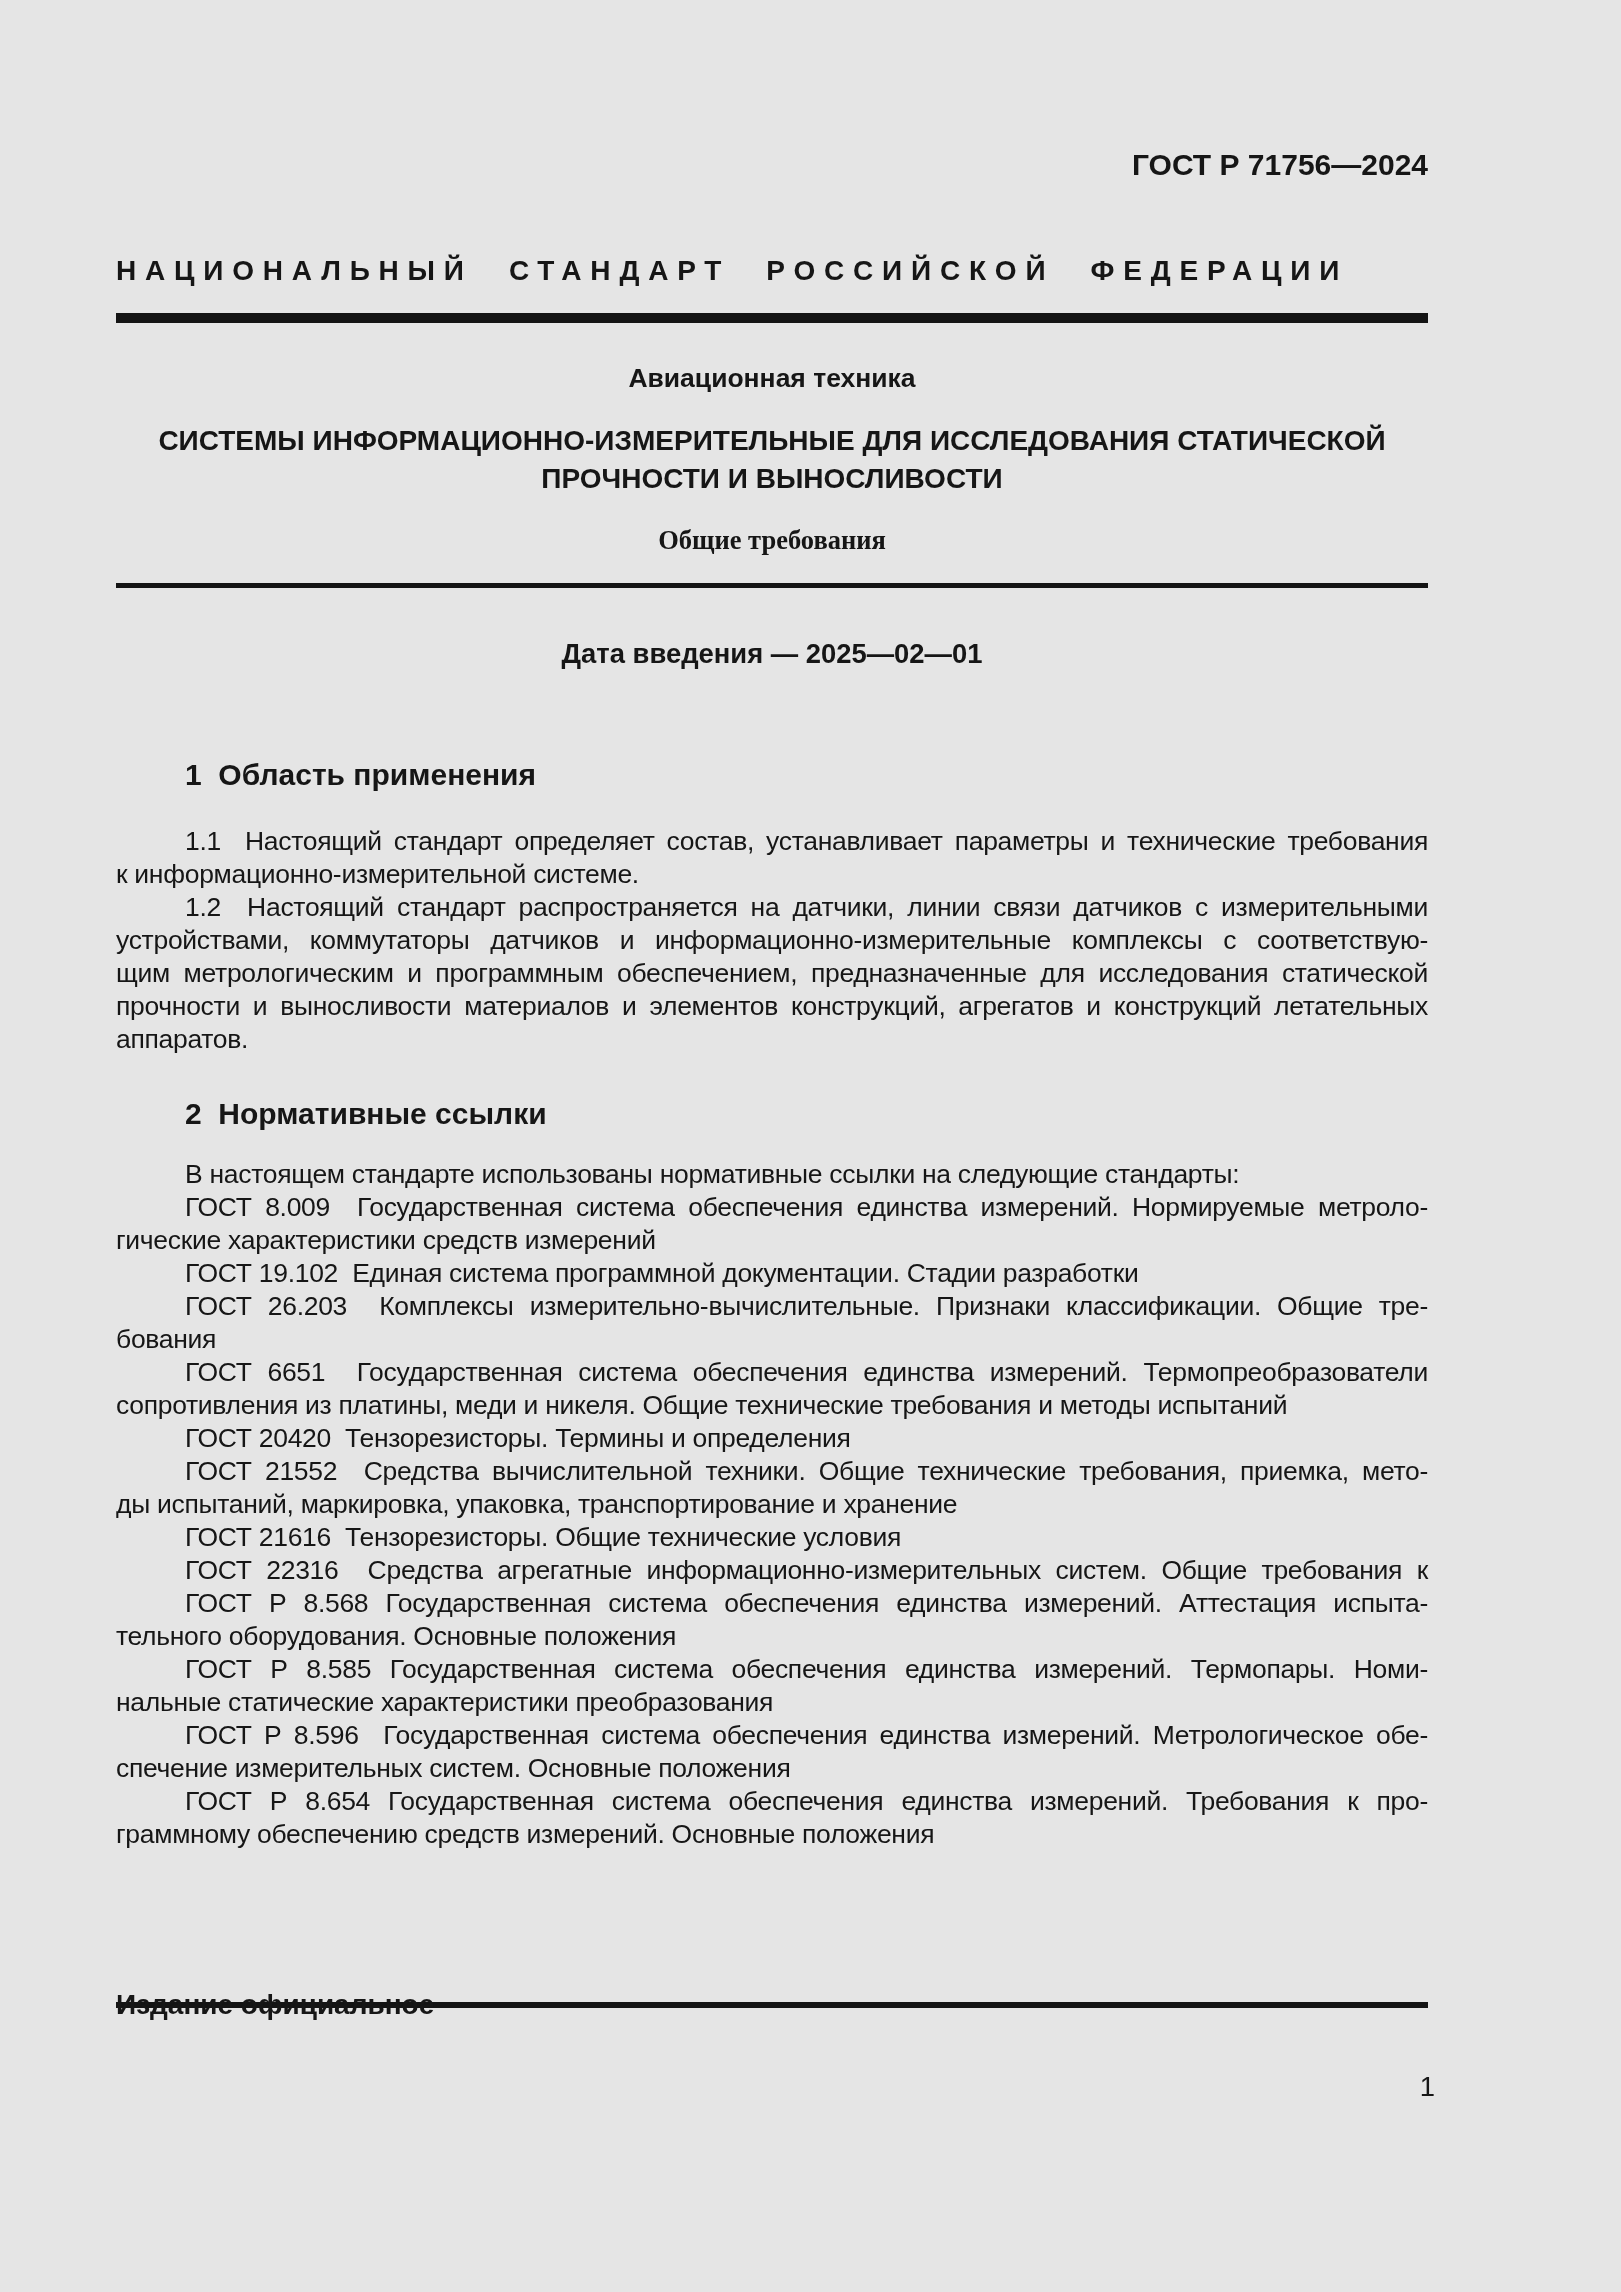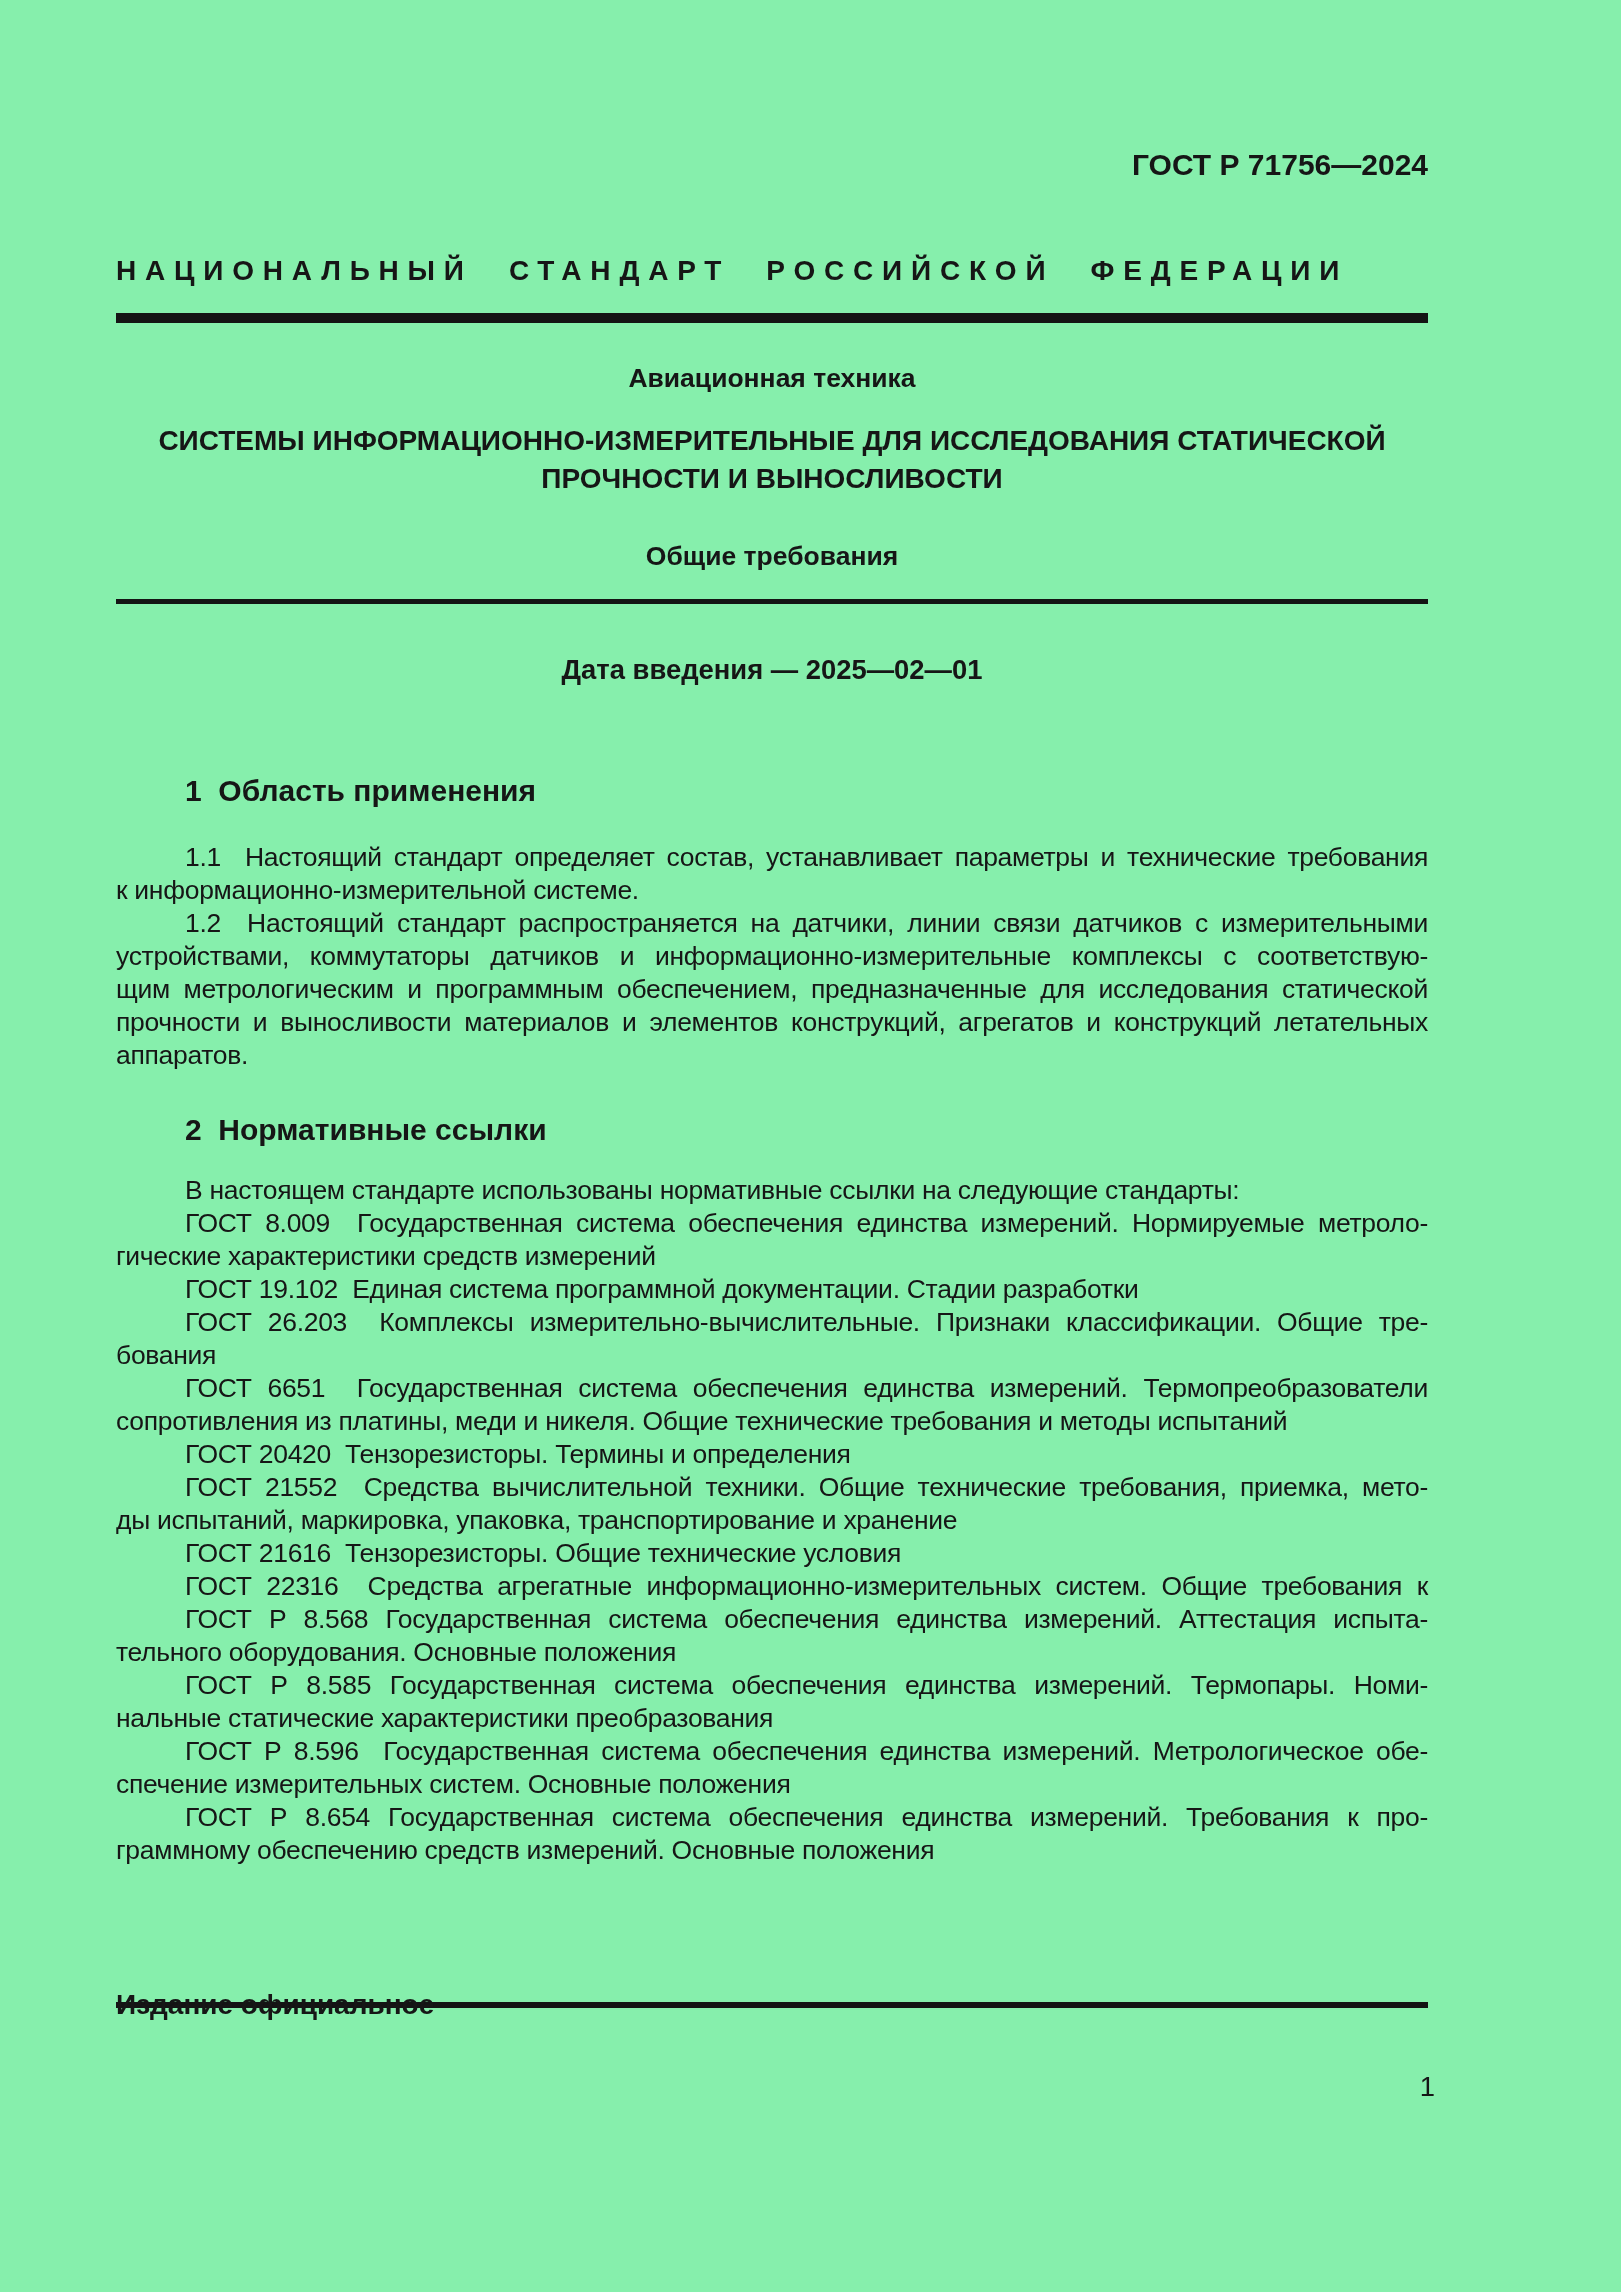--- a/index.html
+++ b/index.html
@@ -1,20 +1,20 @@
 <!DOCTYPE html>
 <html lang="ru"><head>
 <meta charset="utf-8">
 <style>
   html, body { margin: 0; padding: 0; background: #ffffff; }
   .page {
     position: relative;
     width: 1621px;
     height: 2293px;
-    background: #86efac;
+    background: #e5e5e5;
     color: #161616;
     font-family: "Liberation Sans", sans-serif;
     box-sizing: border-box;
     padding: 0 193px 0 116px;
     overflow: hidden;
   }
   .doc-number {
     margin-top: 147px;
     text-align: right;
     font-weight: bold;
@@ -41,25 +41,26 @@
     line-height: 31px;
   }
   .main-title {
     margin-top: 28px;
     text-align: center;
     font-weight: bold;
     font-size: 28px;
     line-height: 38px;
   }
   .subtitle {
-    margin-top: 43px;
+    margin-top: 27px;
     text-align: center;
     font-weight: bold;
     font-size: 26.5px;
     line-height: 31px;
+    font-family: Liberation Serif, serif;
   }
   .title-en {
     margin-top: 27.4px;
     text-align: center;
     font-size: 25.5px;
     line-height: 32px;
   }
   .date {
     margin-top: 49px;
     text-align: center;

